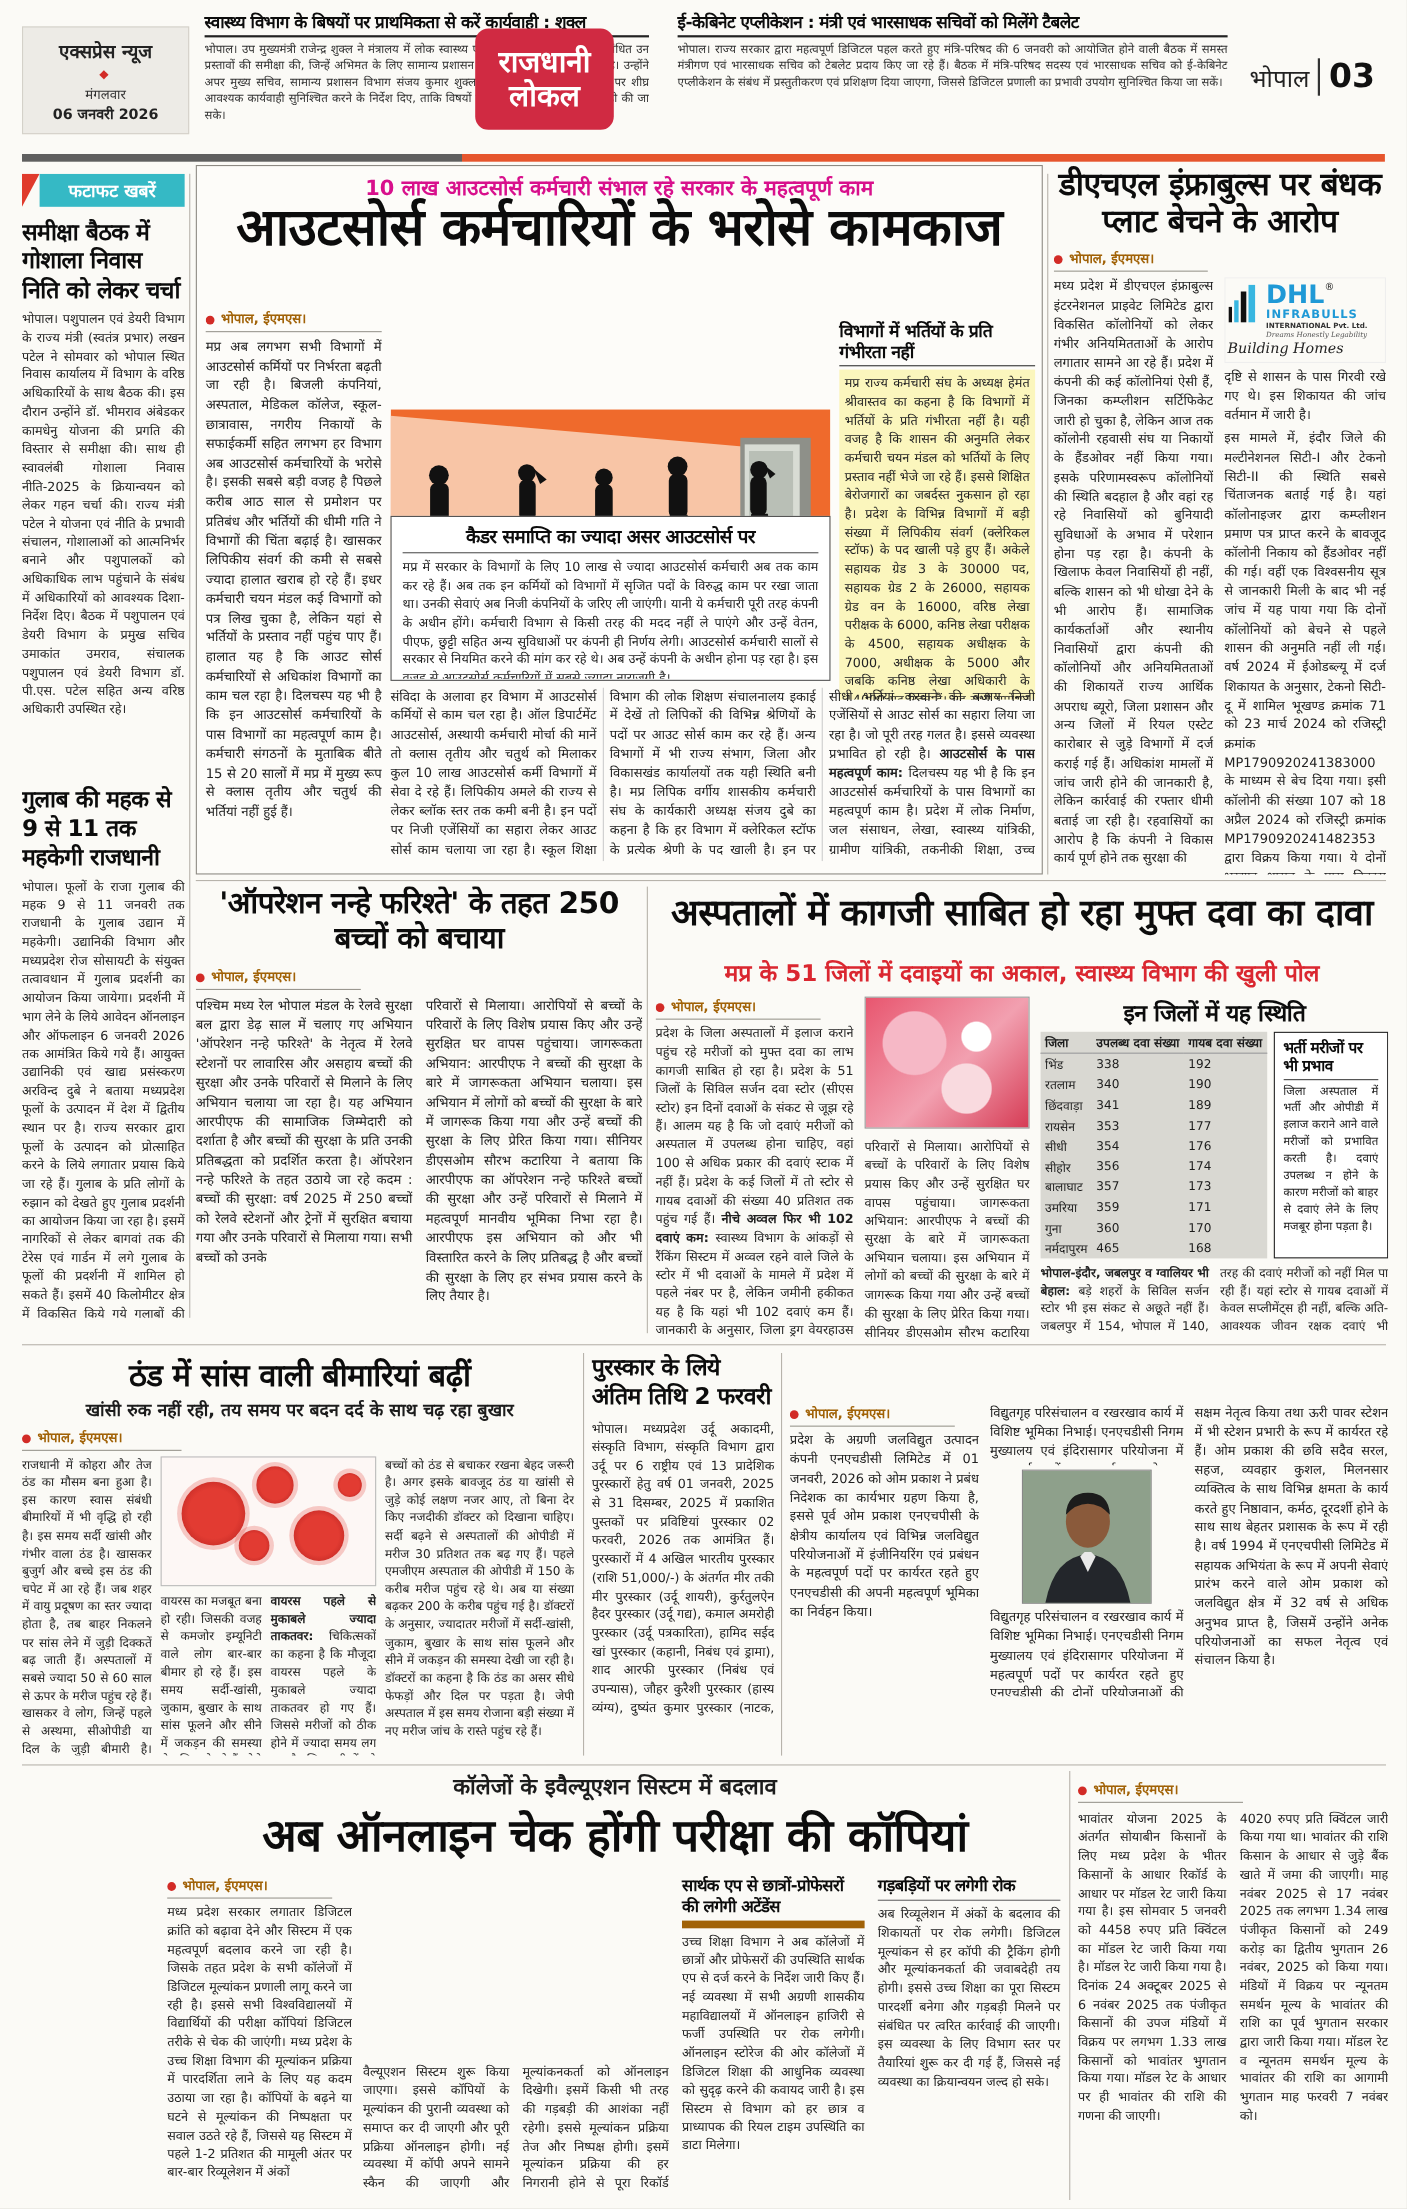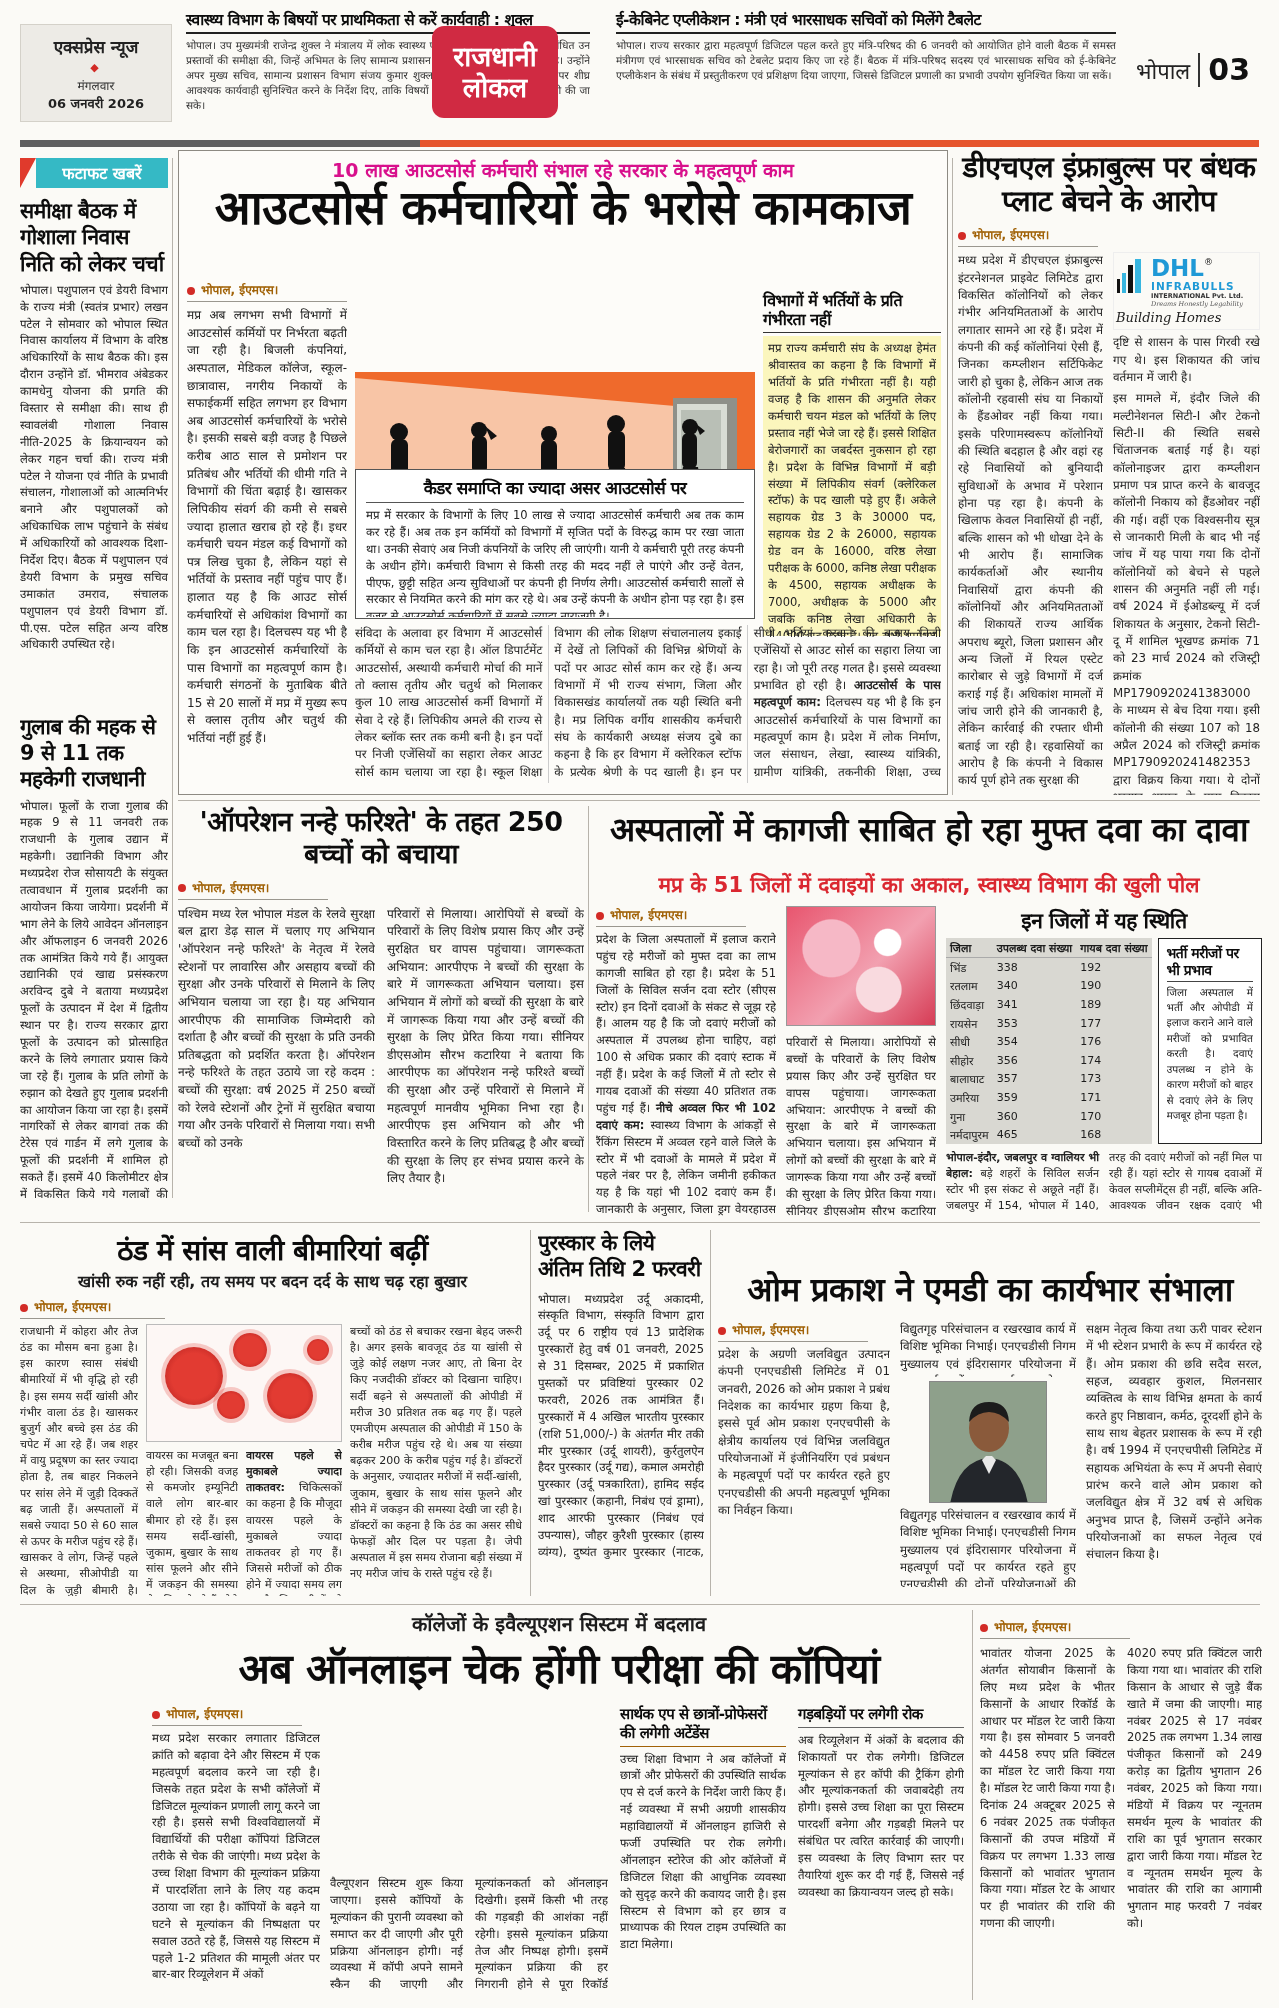--- a/index.html
+++ b/index.html
@@ -328,21 +328,20 @@
   <div class="vline" style="left:530px; top:1230px; height:366px;"></div>
 
   <div class="abs" style="left:538px; top:1230px; width:166px; height:366px; overflow:hidden;">
     <div class="headline" style="font-size:21px; line-height:1.25;">पुरस्कार के लिये अंतिम तिथि 2 फरवरी</div>
     <div class="col" style="font-size:11.5px; margin-top:8px; height:270px;">भोपाल। मध्यप्रदेश उर्दू अकादमी, संस्कृति विभाग, संस्कृति विभाग द्वारा उर्दू पर 6 राष्ट्रीय एवं 13 प्रादेशिक पुरस्कारों हेतु वर्ष 01 जनवरी, 2025 से 31 दिसम्बर, 2025 में प्रकाशित पुस्तकों पर प्रविष्टियां पुरस्कार 02 फरवरी, 2026 तक आमंत्रित हैं। पुरस्कारों में 4 अखिल भारतीय पुरस्कार (राशि 51,000/-) के अंतर्गत मीर तकी मीर पुरस्कार (उर्दू शायरी), कुर्रतुलऐन हैदर पुरस्कार (उर्दू गद्य), कमाल अमरोही पुरस्कार (उर्दू पत्रकारिता), हामिद सईद खां पुरस्कार (कहानी, निबंध एवं ड्रामा), शाद आरफी पुरस्कार (निबंध एवं उपन्यास), जौहर कुरैशी पुरस्कार (हास्य व्यंग्य), दुष्यंत कुमार पुरस्कार (नाटक, उपन्यास) को शामिल किया गया है।</div>
   </div>
 
   <div class="vline" style="left:710px; top:1230px; height:366px;"></div>
 
   <div class="abs" style="left:718px; top:1266px; width:544px; height:330px; overflow:hidden;">
-    <div class="headline center" style="font-size:33px;">ओम प्रकाश ने एमडी का कार्यभार संभाला</div>
     <div style="position:relative; margin-top:10px; height:272px;">
       <div style="position:absolute; left:0; top:0; width:172px;">
         <div class="byline" style="width:150px;"><span class="dot"></span><span>भोपाल, ईएमएस।</span></div>
         <div class="col" style="font-size:11.8px; margin-top:4px; height:246px;">प्रदेश के अग्रणी जलविद्युत उत्पादन कंपनी एनएचडीसी लिमिटेड में 01 जनवरी, 2026 को ओम प्रकाश ने प्रबंध निदेशक का कार्यभार ग्रहण किया है, इससे पूर्व ओम प्रकाश एनएचपीसी के क्षेत्रीय कार्यालय एवं विभिन्न जलविद्युत परियोजनाओं में इंजीनियरिंग एवं प्रबंधन के महत्वपूर्ण पदों पर कार्यरत रहते हुए एनएचडीसी की अपनी महत्वपूर्ण भूमिका का निर्वहन किया।</div>
       </div>
       <div style="position:absolute; left:182px; top:0; width:176px;">
         <div class="col" style="font-size:11.8px; height:56px;">विद्युतगृह परिसंचालन व रखरखाव कार्य में विशिष्ट भूमिका निभाई। एनएचडीसी निगम मुख्यालय एवं इंदिरासागर परियोजना में महत्वपूर्ण पदों पर कार्यरत रहते हुए एनएचडीसी की दोनों परियोजनाओं की इलेक्ट्रिकल इंजीनियरिंग में स्नातक की। वे दीवान टी.आई. विभाग, आरडीसी, लेह एवं कारगिल तथा कैलाशनाथ परियोजना में इलेक्ट्रिक- मैकेनिकल कार्यों का सफलतापूर्वक निष्पादन किया। इसके उपरांत जम्मू कश्मीर स्थित सेवा-द्वितीय परियोजना में परियोजना प्रमुख के रूप में पदस्थ रहे एवं वर्ष 2022 में ग्रीनको-दू पावर स्टेशन का भी अतिरिक्त प्रभार रहा।</div>
         <div class="ompic" style="width:118px; height:122px; margin:4px auto;">
           <svg width="118" height="122" viewBox="0 0 118 122">
             <rect width="118" height="122" fill="#8ea08b"></rect>
@@ -363,21 +362,21 @@
   <div class="abs" style="left:150px; top:1610px; width:818px; height:396px; overflow:hidden;">
     <div class="center bold" style="font-size:20px;">कॉलेजों के इवैल्यूएशन सिस्टम में बदलाव</div>
     <div class="headline center" style="font-size:41px; margin-top:2px;">अब ऑनलाइन चेक होंगी परीक्षा की कॉपियां</div>
     <div style="position:relative; margin-top:10px; height:300px;">
       <div style="position:absolute; left:2px; top:0; width:168px;">
         <div class="byline" style="width:150px;"><span class="dot"></span><span>भोपाल, ईएमएस।</span></div>
         <div class="col" style="font-size:11.5px; margin-top:4px; height:272px;">मध्य प्रदेश सरकार लगातार डिजिटल क्रांति को बढ़ावा देने और सिस्टम में एक महत्वपूर्ण बदलाव करने जा रही है। जिसके तहत प्रदेश के सभी कॉलेजों में डिजिटल मूल्यांकन प्रणाली लागू करने जा रही है। इससे सभी विश्वविद्यालयों में विद्यार्थियों की परीक्षा कॉपियां डिजिटल तरीके से चेक की जाएंगी।   मध्य प्रदेश के उच्च शिक्षा विभाग की मूल्यांकन प्रक्रिया में पारदर्शिता लाने के लिए यह कदम उठाया जा रहा है। कॉपियों के बढ़ने या घटने से मूल्यांकन की निष्पक्षता पर सवाल उठते रहे हैं, जिससे यह सिस्टम में पहले 1-2 प्रतिशत की मामूली अंतर पर बार-बार रिव्यूलेशन में अंकों</div>
       </div>
       <div class="col" style="position:absolute; left:180px; top:170px; width:278px; height:130px; column-count:2; column-gap:12px; font-size:11.5px;">वैल्यूएशन सिस्टम शुरू किया जाएगा। इससे कॉपियों के मूल्यांकन की पुरानी व्यवस्था को समाप्त कर दी जाएगी और पूरी प्रक्रिया ऑनलाइन होगी। नई व्यवस्था में कॉपी अपने सामने स्कैन की जाएगी और मूल्यांकनकर्ता को ऑनलाइन दिखेगी। इसमें किसी भी तरह की गड़बड़ी की आशंका नहीं रहेगी। इससे मूल्यांकन प्रक्रिया तेज और निष्पक्ष होगी। इसमें मूल्यांकन प्रक्रिया की हर निगरानी होने से पूरा रिकॉर्ड ऑनलाइन सुरक्षित रहेगा, जिससे परीक्षा का मूल्यांकन जल्दी होने से परिणाम जल्दी जारी होने में मदद मिलेगी।</div>
       <div style="position:absolute; left:470px; top:0; width:166px;">
-        <div class="headline" style="font-size:15px; line-height:1.25; border-bottom:1px solid #a16207; padding-bottom:3px;">सार्थक एप से छात्रों-प्रोफेसरों की लगेगी अटेंडेंस</div>
+        <div class="headline" style="font-size:15px; line-height:1.25; border-bottom:7px solid #a16207; padding-bottom:3px;">सार्थक एप से छात्रों-प्रोफेसरों की लगेगी अटेंडेंस</div>
         <div class="col" style="font-size:11.5px; margin-top:4px; height:240px;">उच्च शिक्षा विभाग ने अब कॉलेजों में छात्रों और प्रोफेसरों की उपस्थिति सार्थक एप से दर्ज करने के निर्देश जारी किए हैं। नई व्यवस्था में सभी अग्रणी शासकीय महाविद्यालयों में ऑनलाइन हाजिरी से फर्जी उपस्थिति पर रोक लगेगी। ऑनलाइन स्टोरेज की ओर कॉलेजों में डिजिटल शिक्षा की आधुनिक व्यवस्था को सुदृढ़ करने की कवायद जारी है। इस सिस्टम से विभाग को हर छात्र व प्राध्यापक की रियल टाइम उपस्थिति का डाटा मिलेगा।</div>
       </div>
       <div style="position:absolute; left:648px; top:0; width:166px;">
         <div class="headline" style="font-size:15px; line-height:1.25; border-bottom:1px solid #666; padding-bottom:3px;">गड़बड़ियों पर लगेगी रोक</div>
         <div class="col" style="font-size:11.5px; margin-top:4px; height:240px;">अब रिव्यूलेशन में अंकों के बदलाव की शिकायतों पर रोक लगेगी। डिजिटल मूल्यांकन से हर कॉपी की ट्रैकिंग होगी और मूल्यांकनकर्ता की जवाबदेही तय होगी। इससे उच्च शिक्षा का पूरा सिस्टम पारदर्शी बनेगा और गड़बड़ी मिलने पर संबंधित पर त्वरित कार्रवाई की जाएगी। इस व्यवस्था के लिए विभाग स्तर पर तैयारियां शुरू कर दी गई हैं, जिससे नई व्यवस्था का क्रियान्वयन जल्द हो सके।</div>
       </div>
     </div>
   </div>
 
   <div class="vline" style="left:972px; top:1610px; height:390px;"></div>

